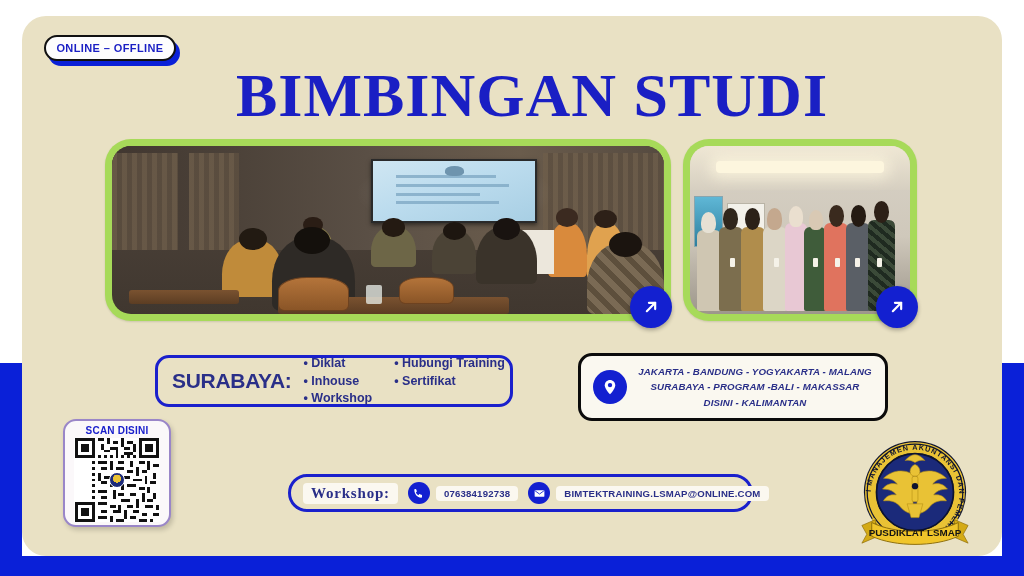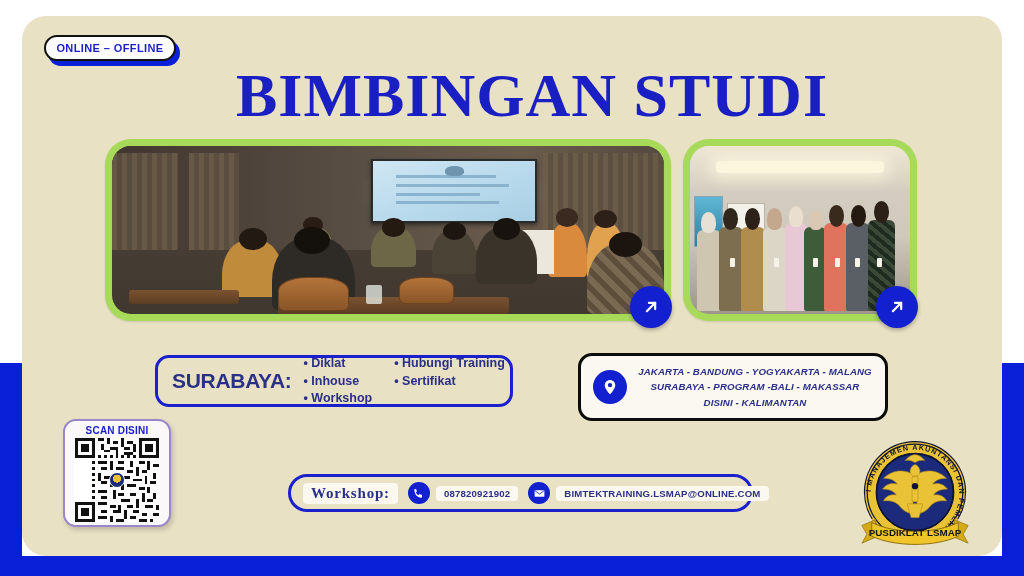--- a/index.html
+++ b/index.html
@@ -550,21 +550,21 @@
   </div>
 
   <div class="contact-bar">
     <div class="pill contact-label">Workshop:</div>
     <div class="contact-group">
       <div class="ci-circle">
         <svg width="13" height="13" viewBox="0 0 24 24">
           <path d="M6.6 3.5c.6 0 1.1.4 1.3 1l.9 3c.2.6 0 1.2-.5 1.6l-1.3 1c1 2.1 2.8 3.9 4.9 4.9l1-1.3c.4-.5 1-.7 1.6-.5l3 .9c.6.2 1 .7 1 1.3v2.9c0 .9-.8 1.6-1.7 1.5C9.6 19.2 4.8 14.4 4.2 5.2c0-.9.7-1.7 1.6-1.7z" fill="#fff"></path>
         </svg>
       </div>
-      <div class="pill contact-text">087820921902</div>
+      <div class="pill contact-text">076384192738</div>
     </div>
     <div class="contact-group">
       <div class="ci-circle">
         <svg width="13" height="13" viewBox="0 0 24 24">
           <rect x="3" y="6" width="18" height="12" rx="1.6" fill="#fff"></rect>
           <path d="M3.8 7 L12 13 L20.2 7" stroke="#1320d0" stroke-width="1.6" fill="none"></path>
         </svg>
       </div>
       <div class="pill contact-text">BIMTEKTRAINING.LSMAP@ONLINE.COM</div>
     </div>

